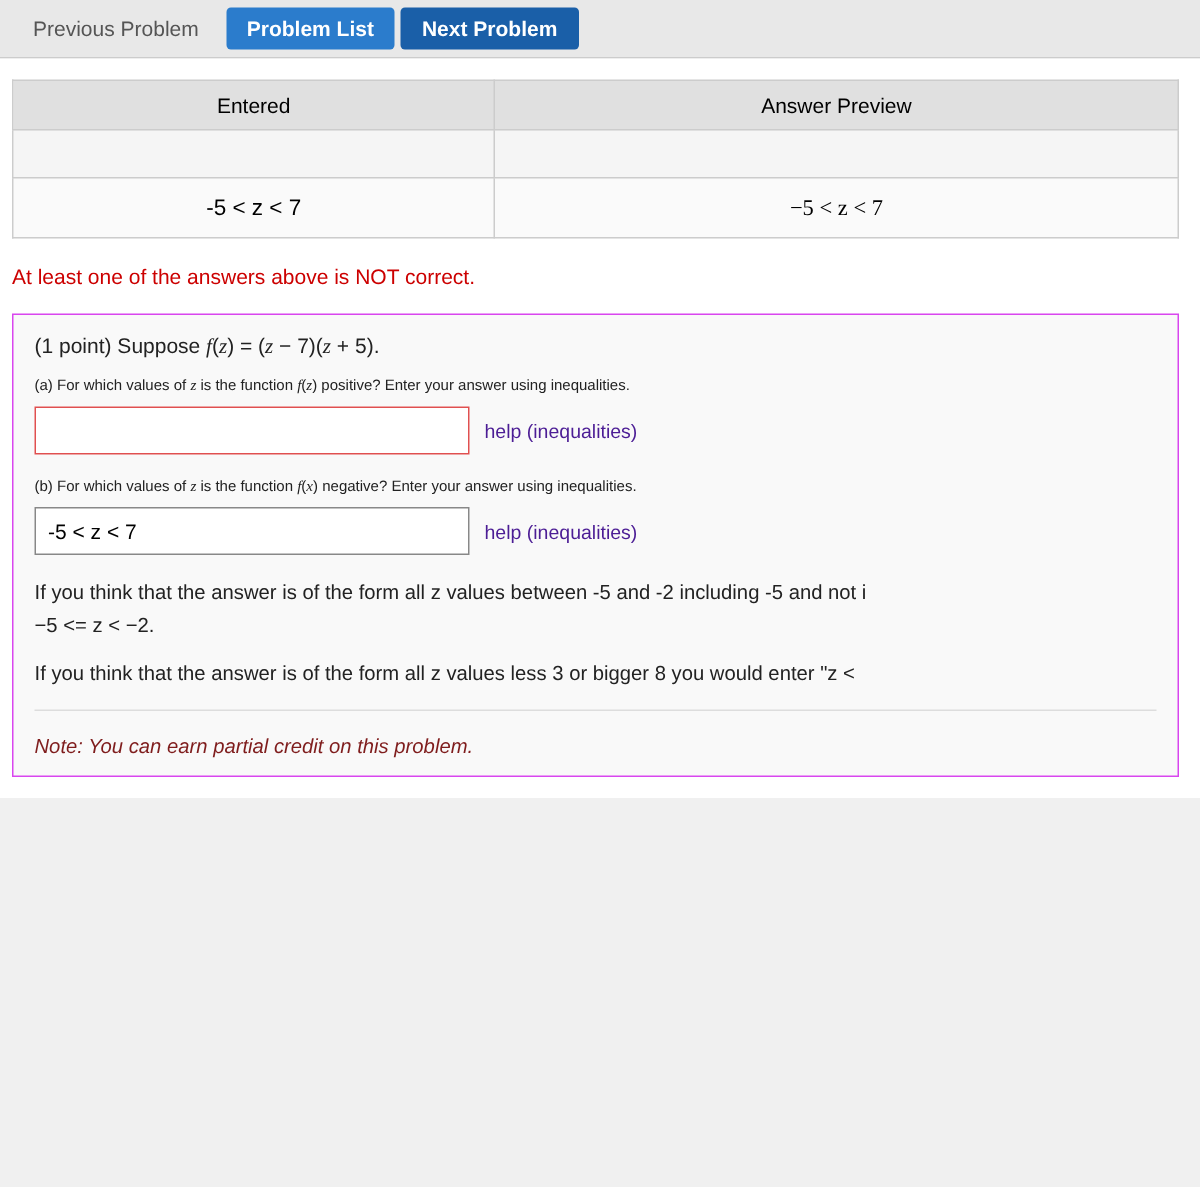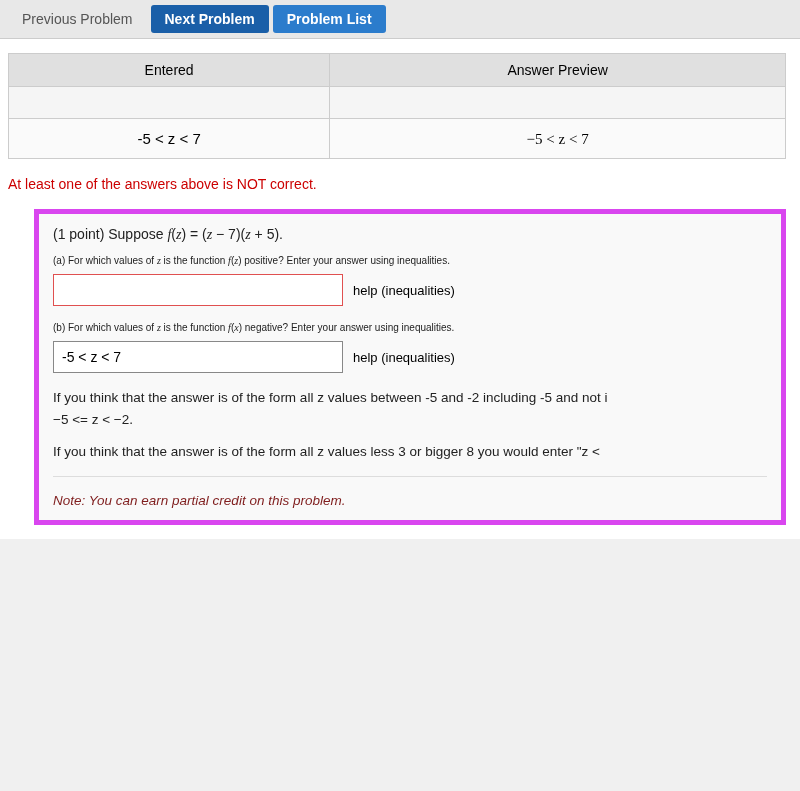--- a/index.html
+++ b/index.html
@@ -86,24 +86,23 @@
     .status-messages {
       margin-bottom: 14px;
       font-size: 14px;
       color: #c00;
       line-height: 1.6;
     }
 
     
     .problem-box {
       background: #f9f9f9;
-      border: 5px solid #d946ef;
+      border: 1px solid #d946ef;
       padding: 12px 14px;
       margin-bottom: 0;
-      margin-left: 26px;
     }
 
     .problem-points {
       font-size: 14px;
       margin-bottom: 10px;
       color: #222;
     }
 
     .problem-part {
       margin-bottom: 14px;
@@ -131,21 +130,21 @@
       height: 32px;
       background: #fff;
       outline: none;
     }
 
     .answer-input-filled {
       border: 1px solid #888;
     }
 
     .help-link {
-      color: #000000;
+      color: #4c1d95;
       font-size: 13px;
       text-decoration: none;
       cursor: pointer;
     }
 
     .hint-text {
       font-size: 13.5px;
       color: #222;
       margin-top: 10px;
       line-height: 1.6;
@@ -168,22 +167,22 @@
     .answer-preview-math {
       font-family: "Times New Roman", Times, serif;
       font-size: 15px;
     }
   </style>
 </head>
 <body>
 
 <div class="nav-bar">
   <button class="nav-btn nav-btn-gray">Previous Problem</button>
+  <button class="nav-btn nav-btn-blue">Problem List</button>
   <button class="nav-btn nav-btn-darkblue">Next Problem</button>
-  <button class="nav-btn nav-btn-blue">Problem List</button>
 </div>
 
 <div class="main-content">
 
 
   <table class="results-table">
     <thead>
       <tr>
         <th>Entered</th>
         <th>Answer Preview</th>

